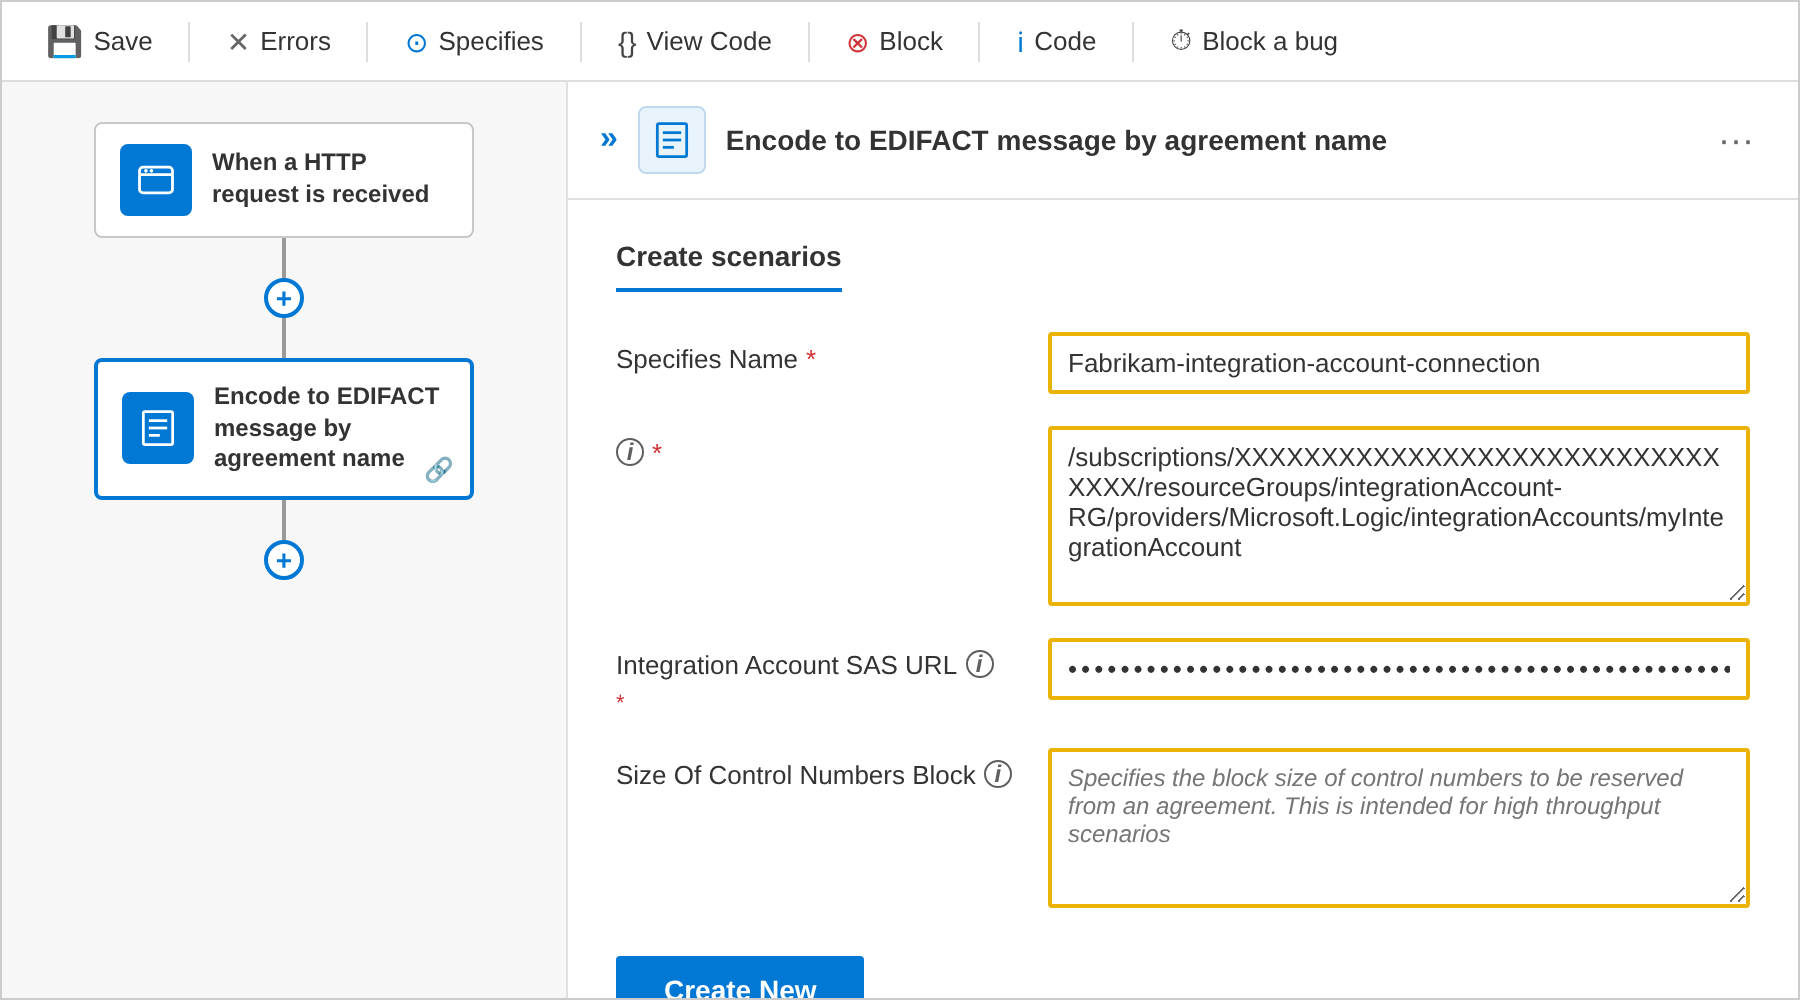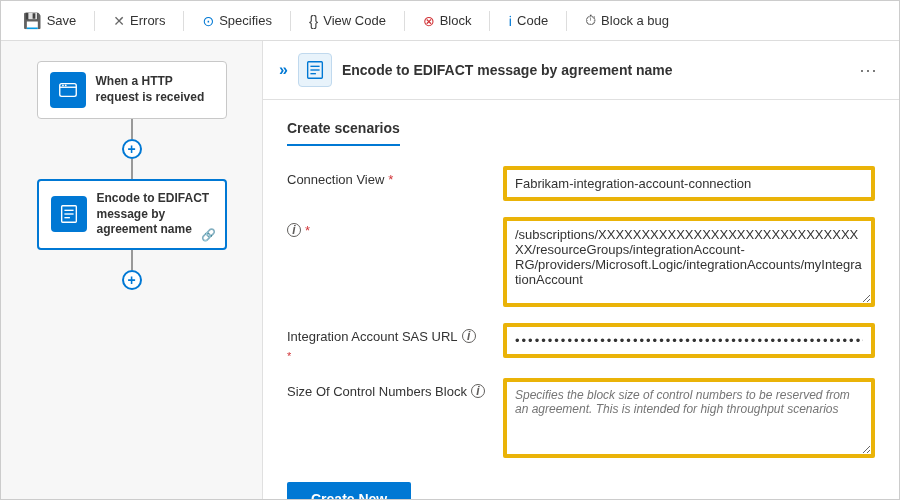--- a/index.html
+++ b/index.html
@@ -50,21 +50,21 @@
     .icon-bug { color: #444; font-size: 14px; }
 
     
     .main {
       display: flex;
       height: calc(500px - 40px);
     }
 
     
     .canvas {
-      width: 262px;
+      width: 283px;
       border-right: 1px solid #e0e0e0;
       background: #f7f7f7;
       display: flex;
       flex-direction: column;
       align-items: center;
       padding: 20px 0;
       gap: 0;
     }
 
     .step-card {
@@ -218,21 +218,21 @@
       height: 14px;
       display: inline-flex;
       align-items: center;
       justify-content: center;
       font-style: italic;
       font-weight: bold;
       line-height: 1;
     }
     .form-input {
       flex: 1;
-      border: 4px solid #eab308;
+      border: 2px solid #eab308;
       border-radius: 2px;
       padding: 6px 8px;
       font-size: 13px;
       color: #333;
       font-family: inherit;
       outline: none;
       resize: vertical;
     }
     .form-input.multiline {
       min-height: 80px;
@@ -362,21 +362,21 @@
       <span class="step-header-title">Encode to EDIFACT message by agreement name</span>
       <span class="step-header-more">···</span>
     </div>
 
     <div class="create-connection">
       <span class="create-connection-title">Create scenarios</span>
 
       
       <div class="form-row">
         <div class="form-label">
-          <span>Connection View</span>
+          <span>Specifies Name</span>
           <span class="required-star">*</span>
         </div>
         <input class="form-input" type="text" value="Fabrikam-integration-account-connection" style="">
       </div>
 
       
       <div class="form-row">
         <div class="form-label">
           <span class="info-icon" title="Info">i</span>
           <span class="required-star">*</span>

